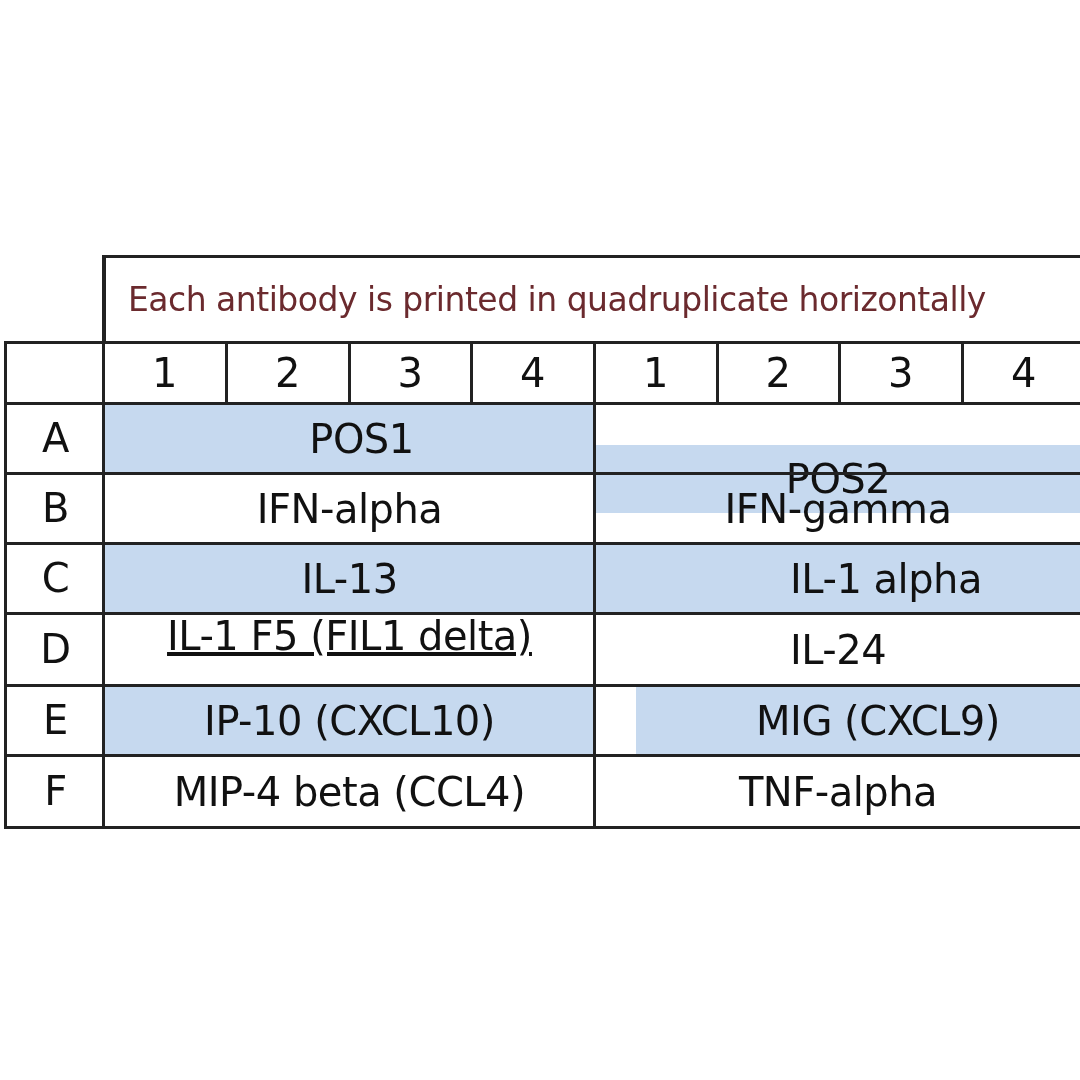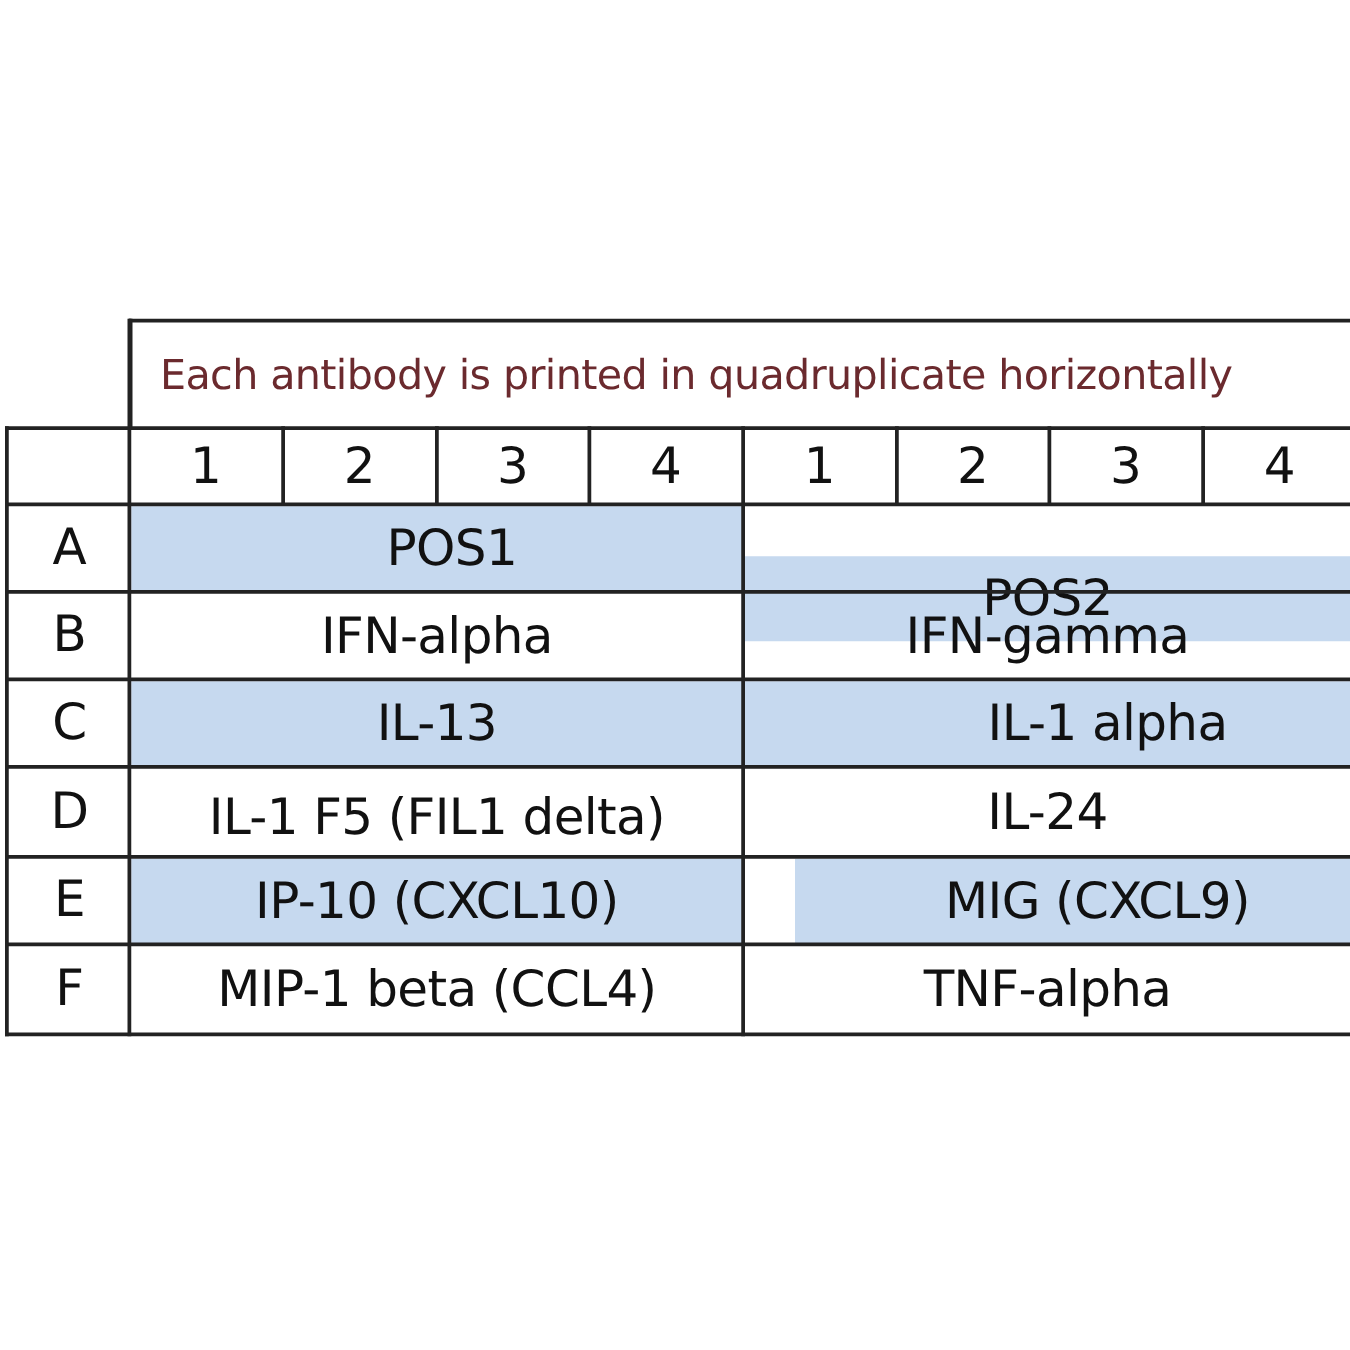--- a/index.html
+++ b/index.html
@@ -36,29 +36,29 @@
 
 <div class="cell" style="left:8px;top:473px;width:95px;height:70px;">B</div>
 <div class="cell" style="left:105px;top:475px;width:489px;height:68px;">IFN-alpha</div>
 <div class="cell" style="left:596px;top:475px;width:484px;height:68px;">IFN-gamma</div>
 
 <div class="cell" style="left:8px;top:543px;width:95px;height:70px;">C</div>
 <div class="cell blue" style="left:105px;top:545px;width:489px;height:68px;">IL-13</div>
 <div class="cell blue" style="left:596px;top:545px;width:580px;height:68px;">IL-1 alpha</div>
 
 <div class="cell" style="left:8px;top:613px;width:95px;height:72px;">D</div>
-<div class="cell" style="left:105px;top:619px;width:489px;height:70px;">IL-1 F5 (FIL1 delta)</div>
+<div class="cell" style="left:105px;top:601px;width:489px;height:70px;text-decoration:underline;">IL-1 F5 (FIL1 delta)</div>
 <div class="cell" style="left:596px;top:615px;width:484px;height:70px;">IL-24</div>
 
 <div class="cell" style="left:8px;top:685px;width:95px;height:70px;">E</div>
 <div class="cell blue" style="left:105px;top:687px;width:489px;height:68px;">IP-10 (CXCL10)</div>
 <div class="cell blue" style="left:596px;top:687px;width:484px;height:68px;margin-left:40px;">MIG (CXCL9)</div>
 
 <div class="cell" style="left:8px;top:755px;width:95px;height:72px;">F</div>
-<div class="cell" style="left:105px;top:757px;width:489px;height:70px;">MIP-1 beta (CCL4)</div>
+<div class="cell" style="left:105px;top:757px;width:489px;height:70px;">MIP-4 beta (CCL4)</div>
 <div class="cell" style="left:596px;top:757px;width:484px;height:70px;">TNF-alpha</div>
 
 <div>
   <div class="hline" style="left:4px;top:341px;width:1076px;"></div>
   <div class="hline" style="left:4px;top:402px;width:1076px;"></div>
   <div class="hline" style="left:4px;top:472px;width:1076px;"></div>
   <div class="hline" style="left:4px;top:542px;width:1076px;"></div>
   <div class="hline" style="left:4px;top:612px;width:1076px;"></div>
   <div class="hline" style="left:4px;top:684px;width:1076px;"></div>
   <div class="hline" style="left:4px;top:754px;width:1076px;"></div>

